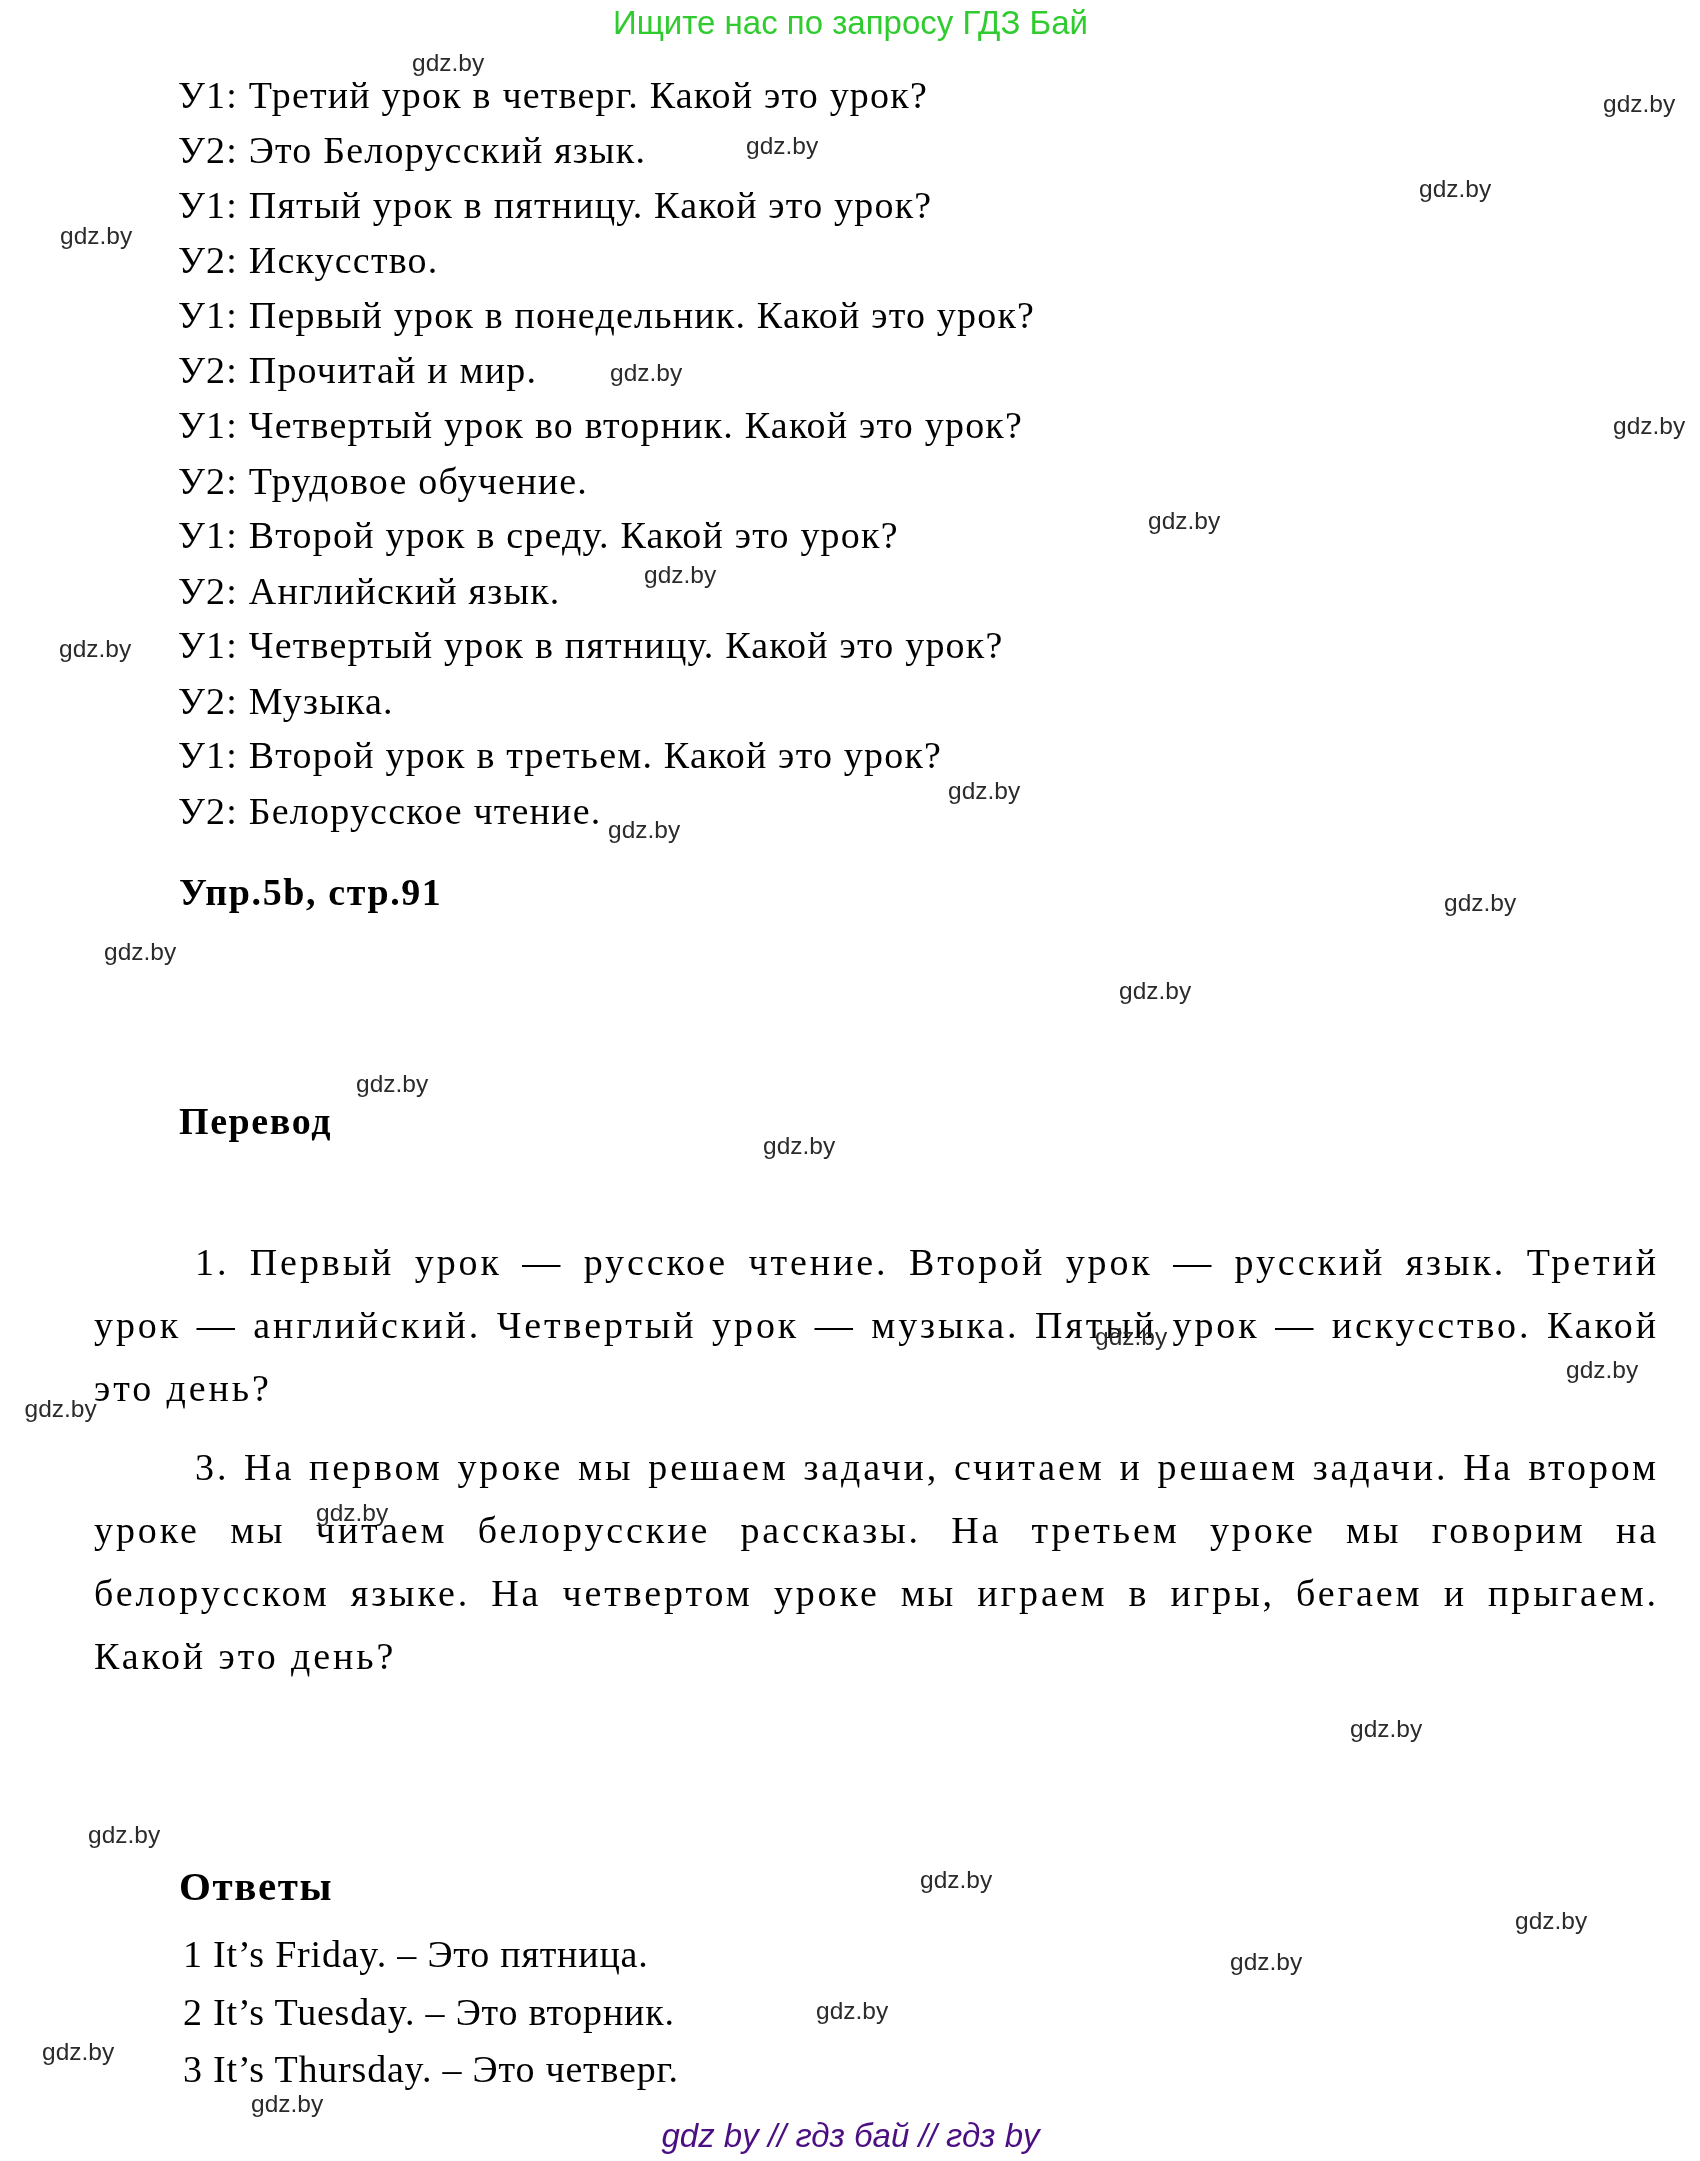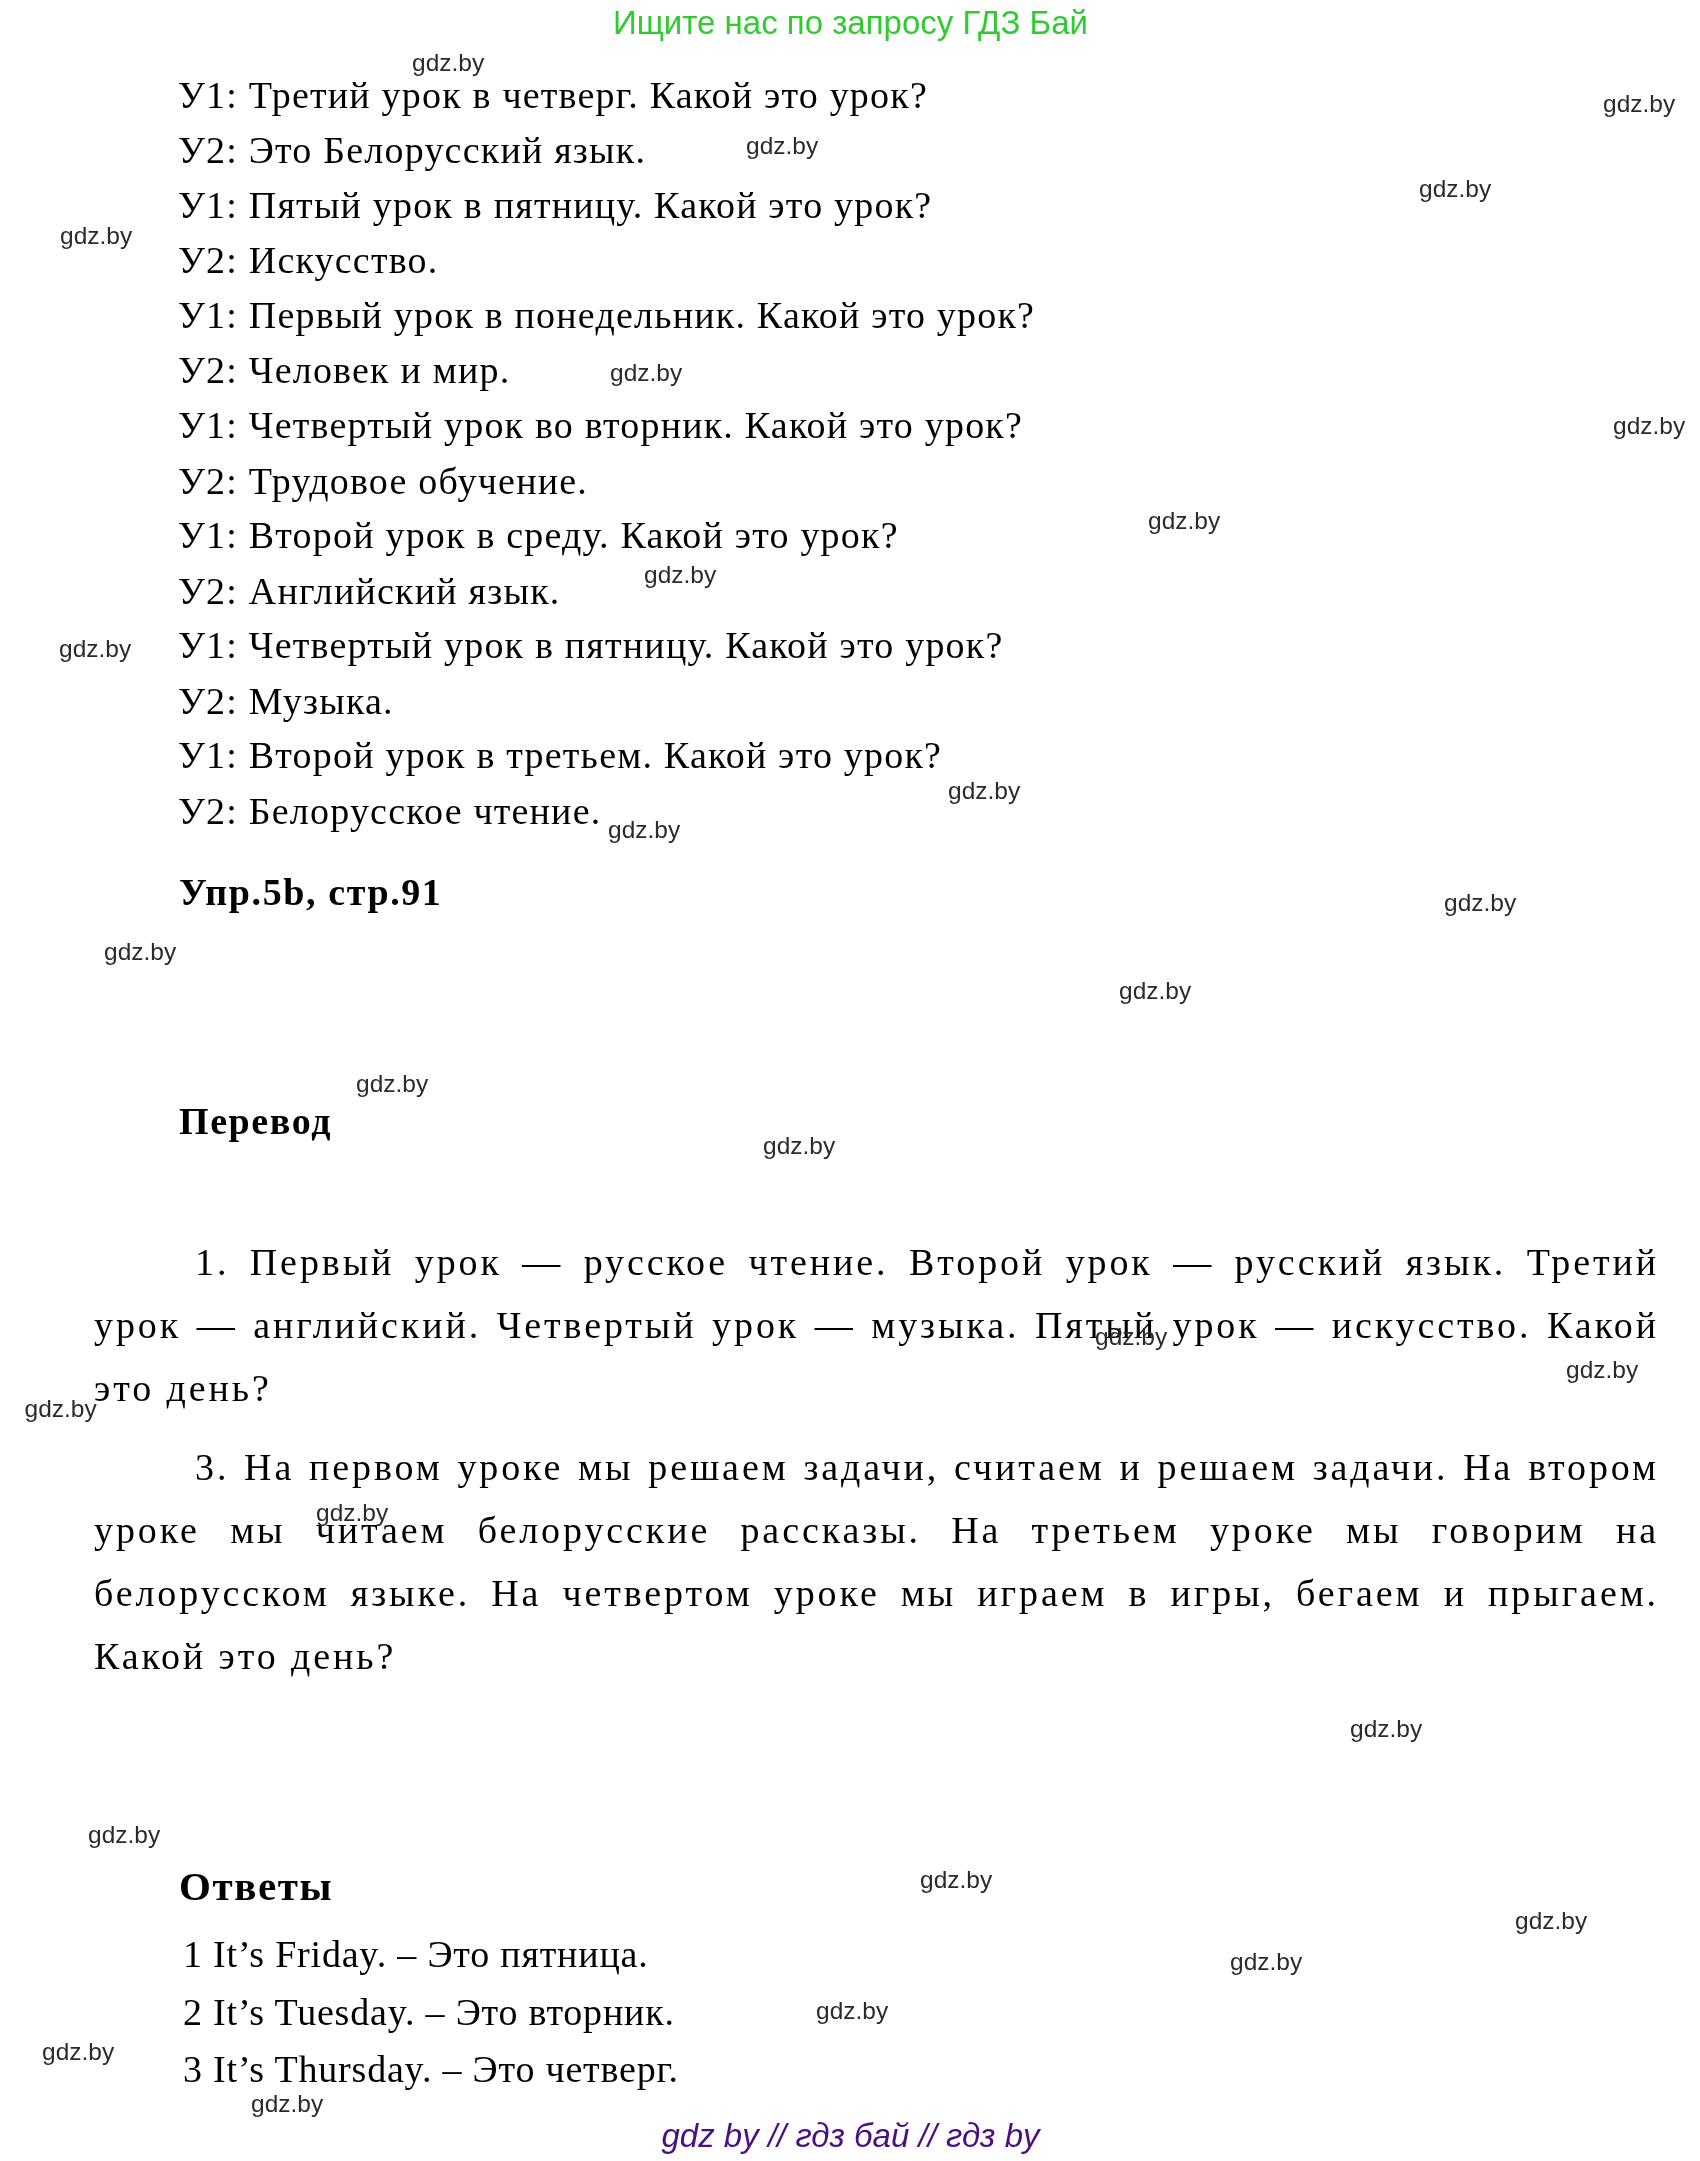--- a/index.html
+++ b/index.html
@@ -78,21 +78,21 @@
 
 <div class="page">
 
   <div class="promo">Ищите нас по запросу ГДЗ Бай</div>
 
   <div class="dialogue-line" style="top:72px">У1: Третий урок в четверг. Какой это урок?</div>
   <div class="dialogue-line" style="top:127px">У2: Это Белорусский язык.</div>
   <div class="dialogue-line" style="top:182px">У1: Пятый урок в пятницу. Какой это урок?</div>
   <div class="dialogue-line" style="top:237px">У2: Искусство.</div>
   <div class="dialogue-line" style="top:292px">У1: Первый урок в понедельник. Какой это урок?</div>
-  <div class="dialogue-line" style="top:347px">У2: Человек и мир.</div>
+  <div class="dialogue-line" style="top:347px">У2: Прочитай и мир.</div>
   <div class="dialogue-line" style="top:402px">У1: Четвертый урок во вторник. Какой это урок?</div>
   <div class="dialogue-line" style="top:458px">У2: Трудовое обучение.</div>
   <div class="dialogue-line" style="top:512px">У1: Второй урок в среду. Какой это урок?</div>
   <div class="dialogue-line" style="top:568px">У2: Английский язык.</div>
   <div class="dialogue-line" style="top:622px">У1: Четвертый урок в пятницу. Какой это урок?</div>
   <div class="dialogue-line" style="top:678px">У2: Музыка.</div>
   <div class="dialogue-line" style="top:732px">У1: Второй урок в третьем. Какой это урок?</div>
   <div class="dialogue-line" style="top:788px">У2: Белорусское чтение.</div>
 
   <div class="heading" style="top:869px">Упр.5b, стр.91</div>

